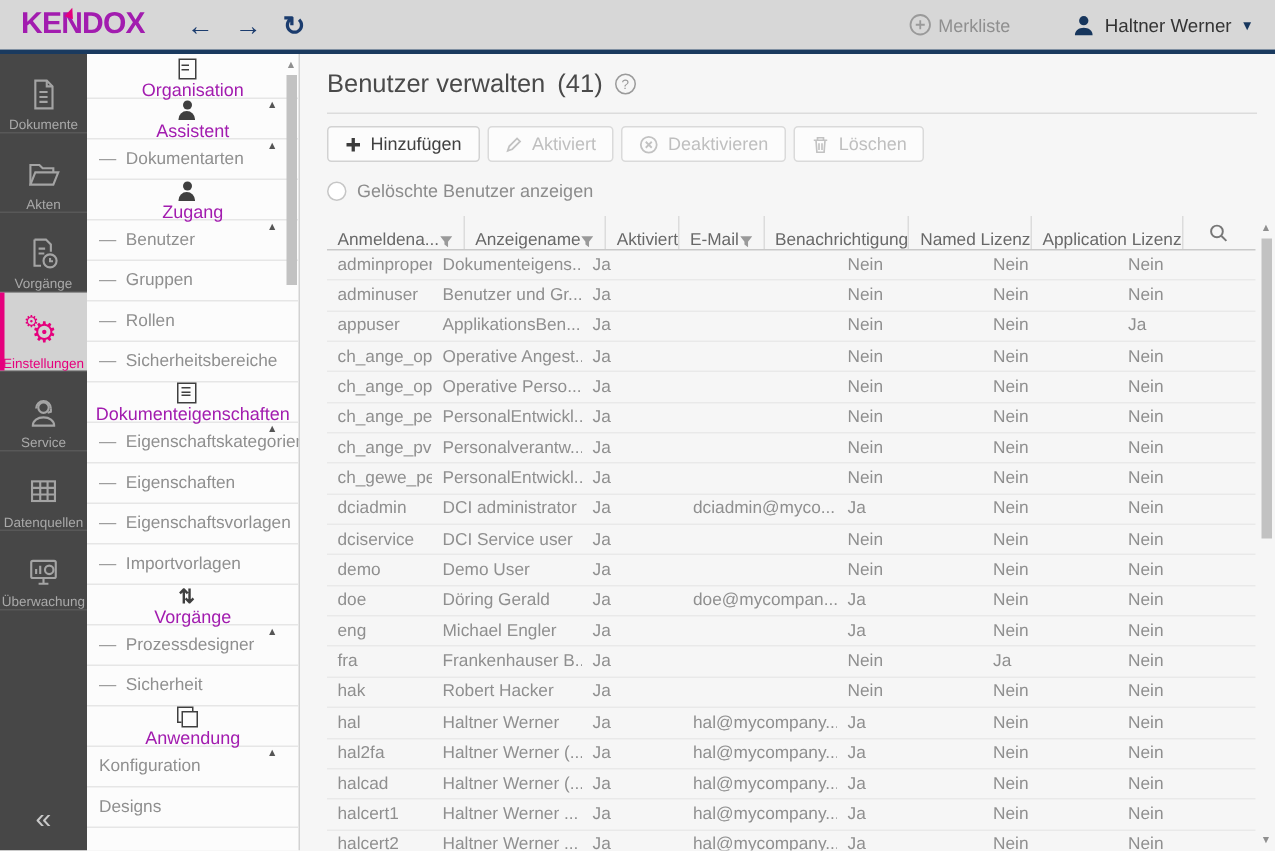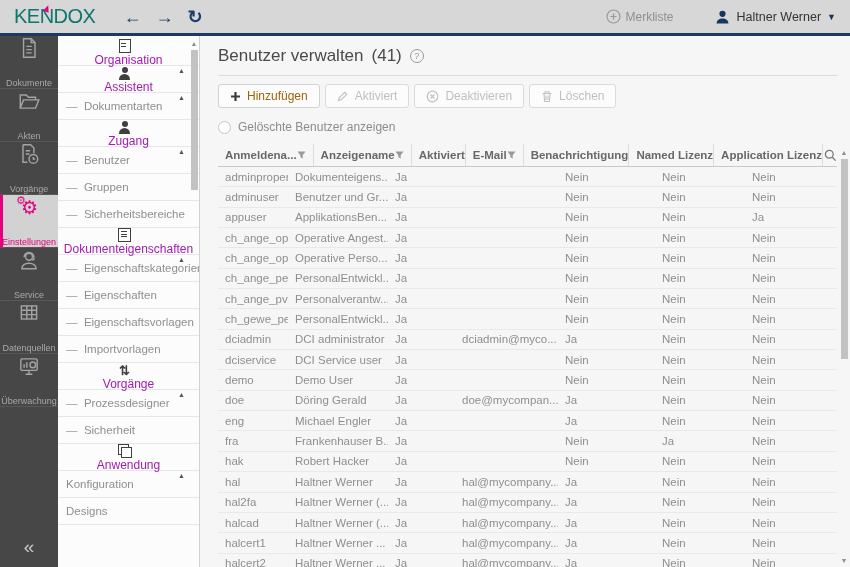--- a/index.html
+++ b/index.html
@@ -4,39 +4,39 @@
 <style>
   * { margin:0; padding:0; box-sizing:border-box; }
   html,body { width:850px; height:567px; overflow:hidden; background:#f6f6f6;
     font-family:"Liberation Sans", sans-serif; }
   .app { width:850px; height:567px; display:flex; flex-direction:column; }
 
   
   .topbar { height:33px; background:#d7d7d7; display:flex; align-items:center;
     padding:0 14px; flex:0 0 auto; }
   .navy-line { height:3px; background:#1a3a5f; flex:0 0 auto; }
-  .logo { position:relative; font-weight:normal; font-size:20px; letter-spacing:-0.5px;
-    color:#0f766e; margin-right:28px; }
+  .logo { position:relative; font-weight:bold; font-size:20px; letter-spacing:-0.5px;
+    color:#a21caf; margin-right:28px; }
   .logo-accent { position:absolute; left:30px; top:0; width:0; height:0;
     border-left:3px solid transparent; border-right:3px solid transparent;
     border-bottom:7px solid #e5007d; transform:rotate(20deg); }
   .nav-arrows { display:flex; gap:14px; align-items:center; }
   .nav-arrow { color:#1b3c6e; font-size:18px; font-weight:bold; line-height:1; cursor:pointer; }
   .topbar-spacer { flex:1; }
   .merkliste { display:flex; align-items:center; gap:5px; color:#8f8f8f; font-size:12px; margin-right:40px; }
   .user-menu { display:flex; align-items:center; gap:6px; color:#333; font-size:12.5px; }
   .chev { font-size:9px; color:#17365d; }
 
   
   .body { flex:1; display:flex; min-height:0; }
 
   
   .rail { width:58px; background:#474747; display:flex; flex-direction:column; flex:0 0 auto; }
   .rail-item { height:53px; display:flex; flex-direction:column; align-items:center;
-    justify-content:space-between; gap:3px; border-bottom:1px solid #585858; cursor:pointer;
+    justify-content:flex-end; gap:3px; border-bottom:1px solid #585858; cursor:pointer;
     position:relative; }
   .rail-item .rlabel { font-size:9px; color:#a9a9a9; }
   .rail-item svg { stroke:#a4a4a4; fill:none; stroke-width:1.3; }
   .rail-item.active { background:#d2d2d2; }
   .rail-item.active::before { content:""; position:absolute; left:0; top:0; bottom:0;
     width:3px; background:#e5007d; }
   .rail-item.active .rlabel { color:#e5007d; }
   .gearwrap { position:relative; width:26px; height:24px; }
   .gear { position:absolute; color:#e5007d; line-height:1; }
   .gear.big { font-size:19px; left:5px; top:3px; }
@@ -88,33 +88,33 @@
   
   .main { flex:1; position:relative; padding:10px 0 0 18px; min-width:0; }
   .page-title { font-size:17px; color:#4a4a4a; display:flex; align-items:center; gap:8px;text-align:center; }
   .help-icon { width:14px; height:14px; border:1px solid #9a9a9a; border-radius:50%;
     color:#9a9a9a; font-size:9px; display:flex; align-items:center; justify-content:center; }
   .title-rule { height:1px; background:#dcdcdc; margin:9px 12px 0 0; }
 
   .toolbar { display:flex; gap:5px; margin-top:8px; }
   .btn { display:flex; align-items:center; gap:6px; height:24px; padding:0 11px;
     background:#fcfcfc; border:1px solid #d2d2d2; border-radius:3px; font-size:12px;
-    color:#a16207; cursor:pointer; }
+    color:#404040; cursor:pointer; }
   .btn svg { flex:0 0 auto; }
   .btn.disabled { color:#bfbfbf; border-color:#dadada; cursor:default; }
 
   .show-deleted { display:flex; align-items:center; gap:7px; margin-top:12px; }
   .radio { width:13px; height:13px; border:1px solid #c6c6c6; border-radius:50%; background:#fff; }
   .show-deleted .label { font-size:12px; color:#8c8c8c; }
 
   
   .table { margin-top:10px; margin-right:13px; font-size:11.5px; }
   .thead { display:flex; height:23px; border-bottom:1px solid #c9c9c9; align-items:center; }
-  .th { display:flex; align-items:center; height:100%; padding-left:7px; color:#686868;
-    border-right:1px solid #dcdcdc; cursor:pointer;font-weight:bold; }
+  .th { display:flex; align-items:flex-end; height:100%; padding-left:7px; color:#686868;
+    border-right:1px solid #dcdcdc; cursor:pointer; }
   .th .funnel { display:none; margin-left:auto; margin-right:7px; }
   .th.has-filter .funnel { display:block; }
   .th-search { flex:1; display:flex; align-items:center; justify-content:center; height:100%; cursor:pointer; }
   .c0 { width:70px; } .c1 { width:100px; } .c2 { width:67px; } .c3 { width:103px; }
   .c4 { width:97px; } .c5 { width:90px; } .c6 { width:78px; }
   .row { display:flex; height:20.35px; align-items:center; border-bottom:1px solid #e9e9e9;
     color:#8f8f8f; cursor:pointer; }
   .cell { padding-left:7px; overflow:hidden; white-space:nowrap; }
 </style>
 </head>
@@ -240,20 +240,24 @@
           <div class="nav-item sub">
             <span class="nic"></span>
             <span class="label">Benutzer</span>
           </div>
 
           <div class="nav-item sub">
             <span class="nic"></span>
             <span class="label">Gruppen</span>
           </div>
 
+          <div class="nav-item sub">
+            <span class="nic"></span>
+            <span class="label">Rollen</span>
+          </div>
 
           <div class="nav-item sub">
             <span class="nic"></span>
             <span class="label">Sicherheitsbereiche</span>
           </div>
 
           <div class="nav-item header" data-icon="list">
             <span class="nic"></span>
             <span class="label">Dokumenteigenschaften</span>
           </div>

